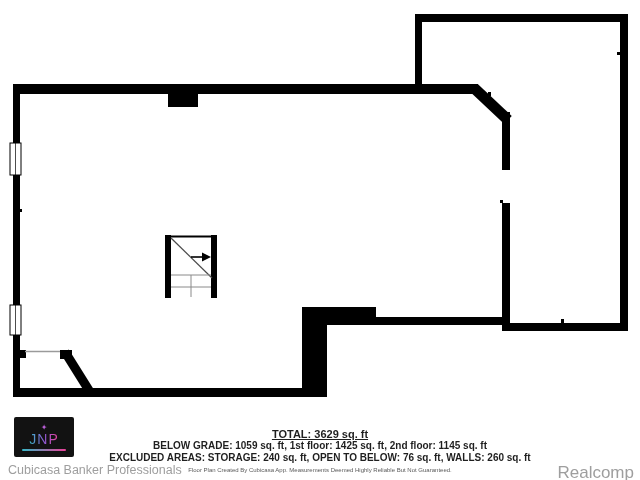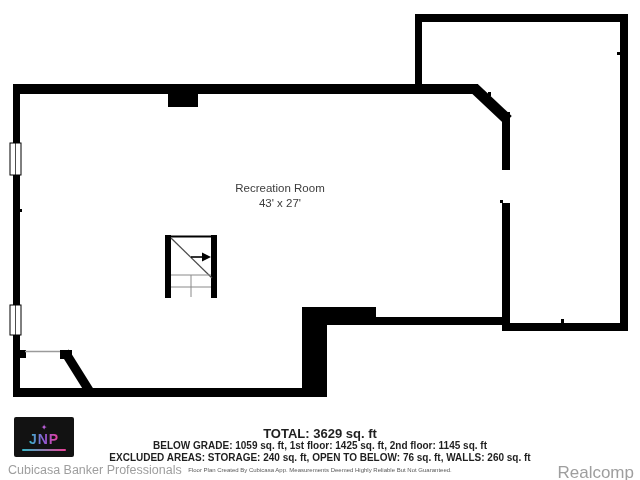--- a/index.html
+++ b/index.html
@@ -10,31 +10,31 @@
   #plan-svg{position:absolute;left:0;top:0;}
   .room-label{
     position:absolute;transform:translateX(-50%);
     text-align:center;color:var(--room-text,#3c3c3c);
     font-size:11.5px;line-height:15px;white-space:nowrap;
   }
   .summary{
     position:absolute;left:320px;top:428px;transform:translateX(-50%);
     text-align:center;color:var(--summary-text,#1f1f1f);white-space:nowrap;
   }
-  .summary .total{font-size:13px;font-weight:bold;line-height:12px;}
+  .summary .total{font-size:11px;font-weight:bold;line-height:12px;text-decoration:underline;}
   .summary .line{font-size:10px;line-height:11.5px;font-weight:bold;}
   .summary .disclaimer{font-size:6px;color:#5a5a5a;margin-top:4px;line-height:7px;}
   .logo{
     position:absolute;left:14px;top:417px;width:60px;height:40px;
     background:#121212;border-radius:2px;
     display:flex;flex-direction:column;align-items:center;justify-content:center;
   }
   .logo-spark{font-size:8px;line-height:8px;color:#b95fd6;margin-bottom:0px;}
   .logo-text{
-    font-size:14px;font-weight:bold;letter-spacing:1px;line-height:15px;
+    font-size:14px;font-weight:normal;letter-spacing:1px;line-height:15px;
     background:linear-gradient(90deg,var(--logo-gradient-start,#35b8c6),#8e5bd8,var(--logo-gradient-end,#ec3f98));
     -webkit-background-clip:text;background-clip:text;color:transparent;text-align:center;
   }
   .logo-tagline{
     width:44px;height:2px;margin-top:2px;border-radius:1px;
     background:linear-gradient(90deg,var(--logo-gradient-start,#35b8c6),var(--logo-gradient-end,#ec3f98));
   }
   .brand-left{
     position:absolute;left:8px;top:463px;font-size:12.5px;color:var(--footer-text,#9e9e9e);
   }
@@ -112,24 +112,20 @@
 
     <g fill="#000">
       <rect x="488" y="92" width="3" height="4"></rect>
       <rect x="19" y="209" width="3" height="3"></rect>
       <rect x="561" y="319" width="3" height="4"></rect>
       <rect x="617" y="52" width="4" height="3"></rect>
       <rect x="500" y="200" width="3" height="3"></rect>
     </g>
   </svg>
 
-  <div class="room-label" style="left:280px;top:181px;">
-    <div>Recreation Room</div>
-    <div>43' x 27'</div>
-  </div>
 
   <div class="summary">
     <div class="total">TOTAL: 3629 sq. ft</div>
     <div class="line">BELOW GRADE: 1059 sq. ft, 1st floor: 1425 sq. ft, 2nd floor: 1145 sq. ft</div>
     <div class="line">EXCLUDED AREAS: STORAGE: 240 sq. ft, OPEN TO BELOW: 76 sq. ft, WALLS: 260 sq. ft</div>
     <div class="disclaimer">Floor Plan Created By Cubicasa App. Measurements Deemed Highly Reliable But Not Guaranteed.</div>
   </div>
 
   <div class="logo">
     <div class="logo-spark">✦</div>

